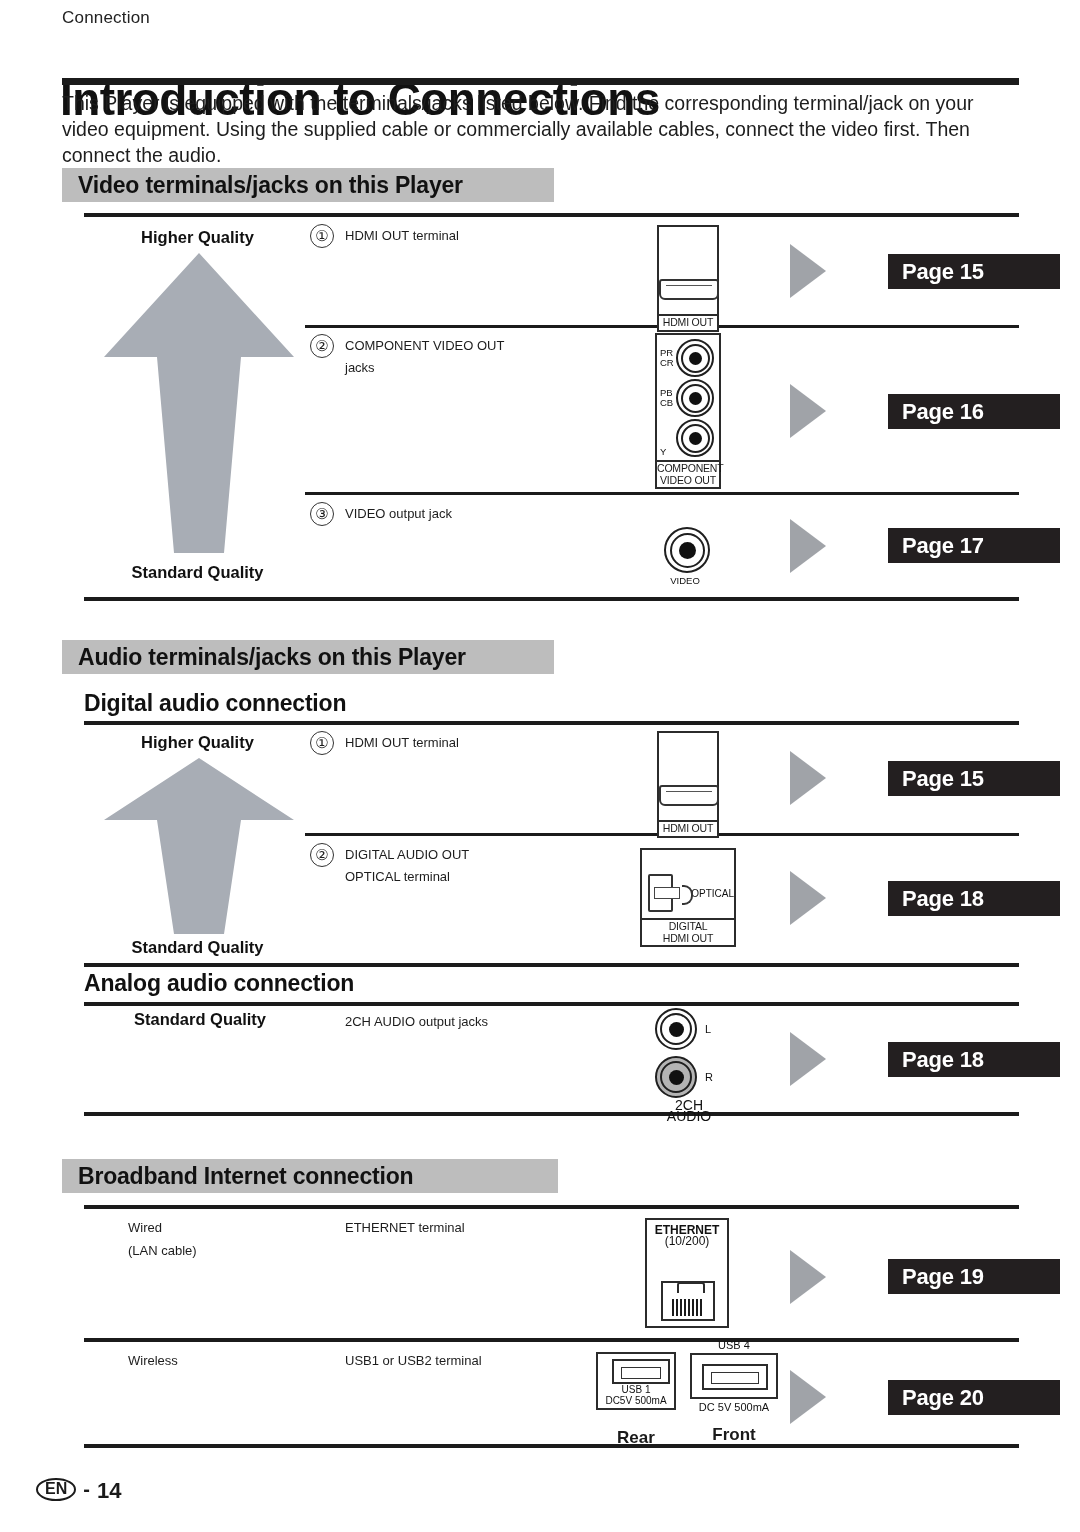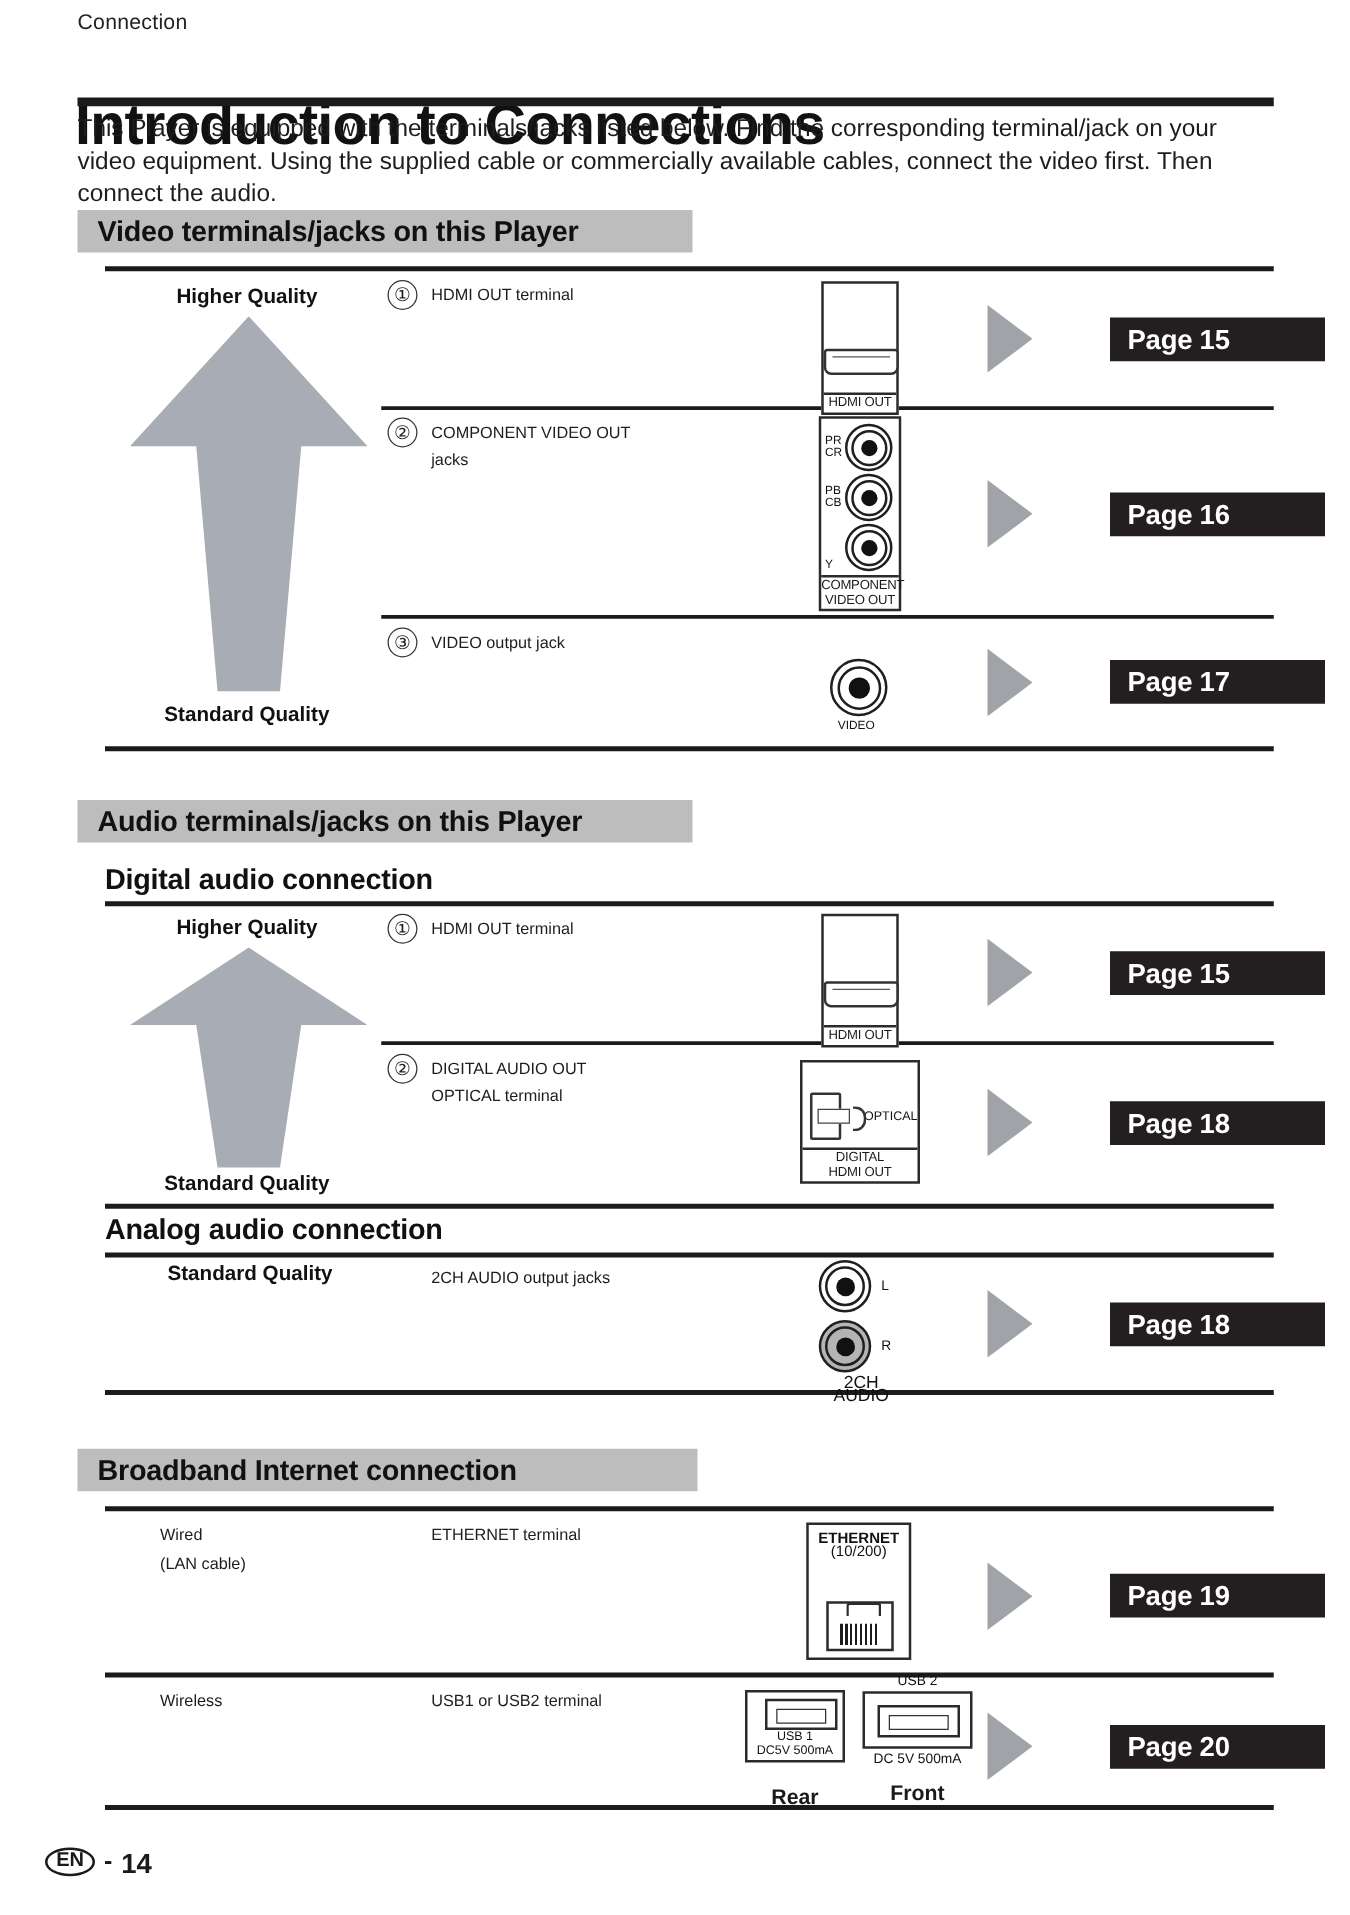--- a/index.html
+++ b/index.html
@@ -310,21 +310,21 @@
       <div class="usbport" style="position:absolute;left:14px;top:5px;width:58px;height:25px;"></div>
       <div class="ctr" style="position:absolute;left:0;right:0;bottom:2px;">
         <div class="smalllbl" style="font-size:10px;">USB 1</div>
         <div class="smalllbl" style="font-size:10px;">DC5V 500mA</div>
       </div>
     </div>
     <div class="ctr b" style="font-size:17px;margin-top:18px;">Rear</div>
   </div>
 
   <div class="art" style="left:690px;top:1340px;">
-    <div class="ctr smalllbl" style="font-size:11px;width:88px;">USB 2</div>
+    <div class="ctr smalllbl" style="font-size:11px;width:88px;">USB 4</div>
     <div class="tbox" style="width:88px;height:46px;position:relative;margin-top:2px;">
       <div class="usbport" style="position:absolute;left:10px;top:9px;width:66px;height:26px;"></div>
     </div>
     <div class="ctr smalllbl" style="font-size:11px;width:88px;margin-top:3px;">DC 5V  500mA</div>
     <div class="ctr b" style="font-size:17px;width:88px;margin-top:12px;">Front</div>
   </div>
 
   <div class="tri" style="left:790px;top:1370px;"></div>
   <div class="chip" style="left:848px;top:1380px;">
     <span>Page 20</span>

